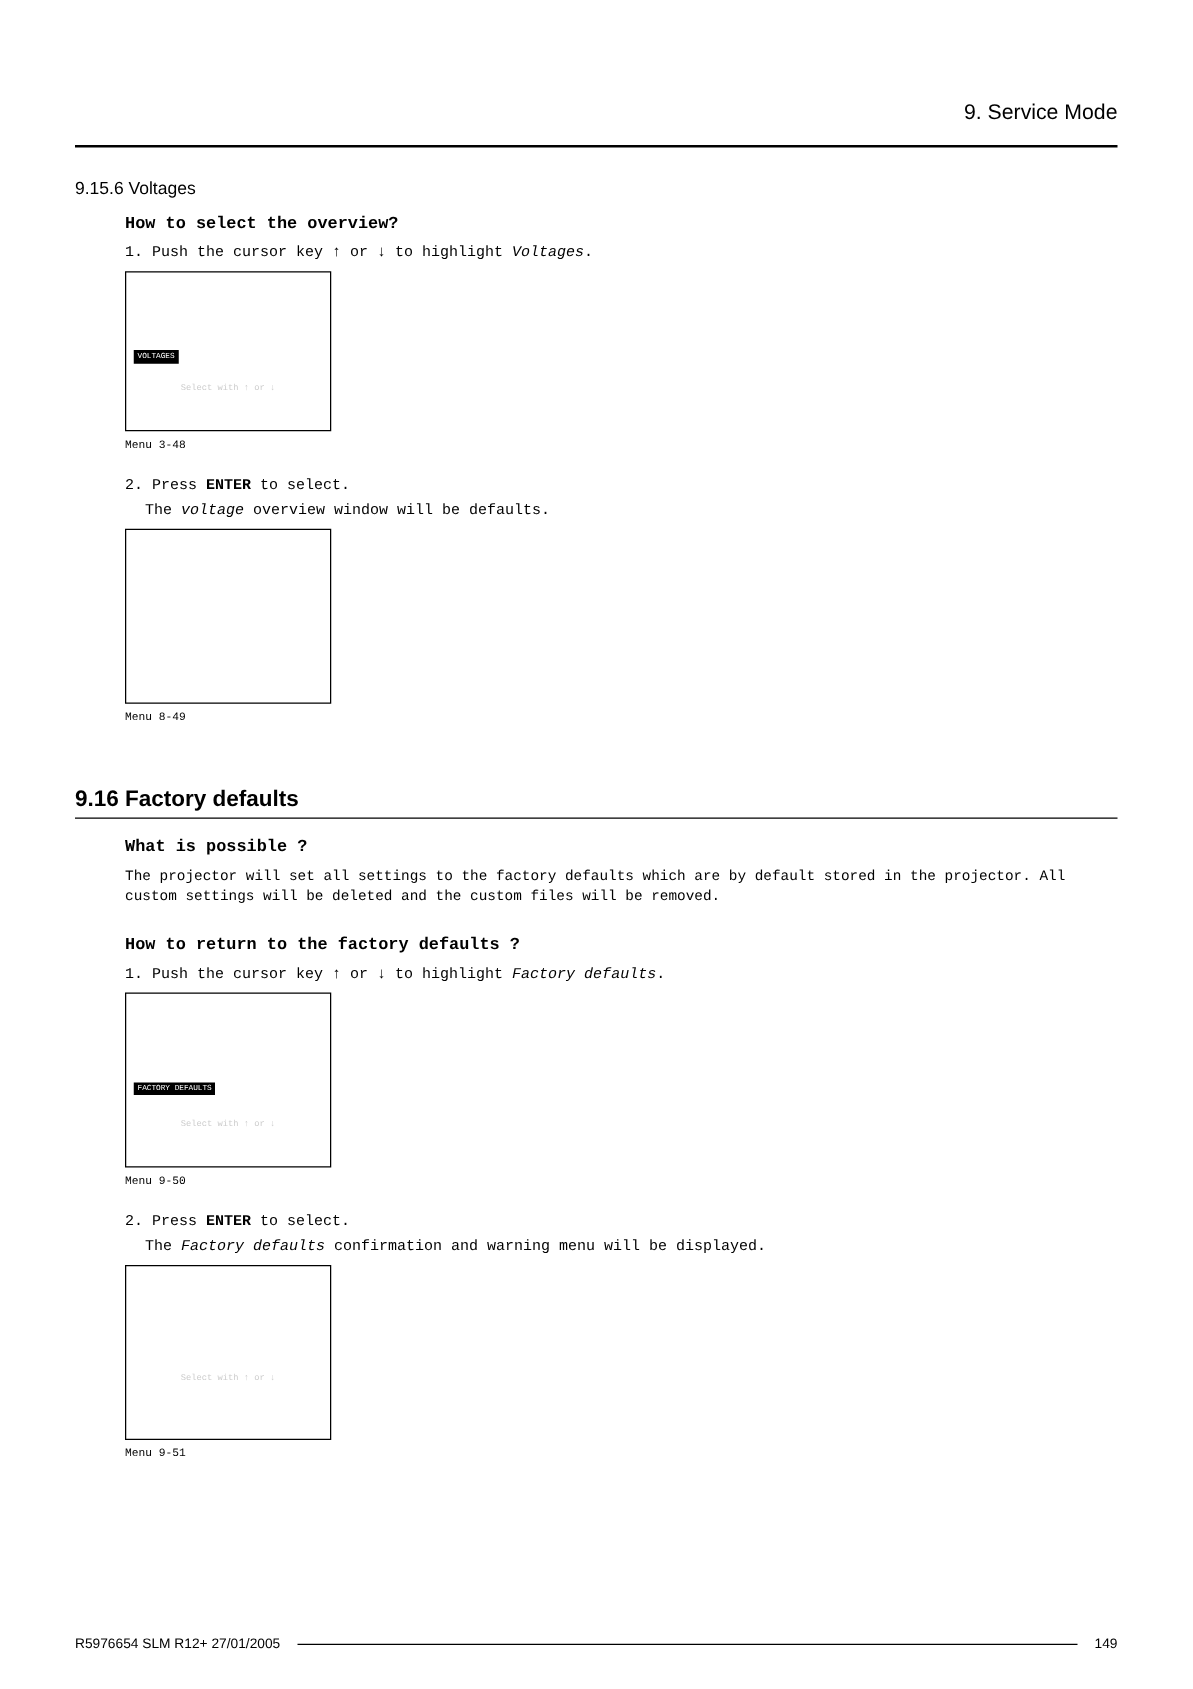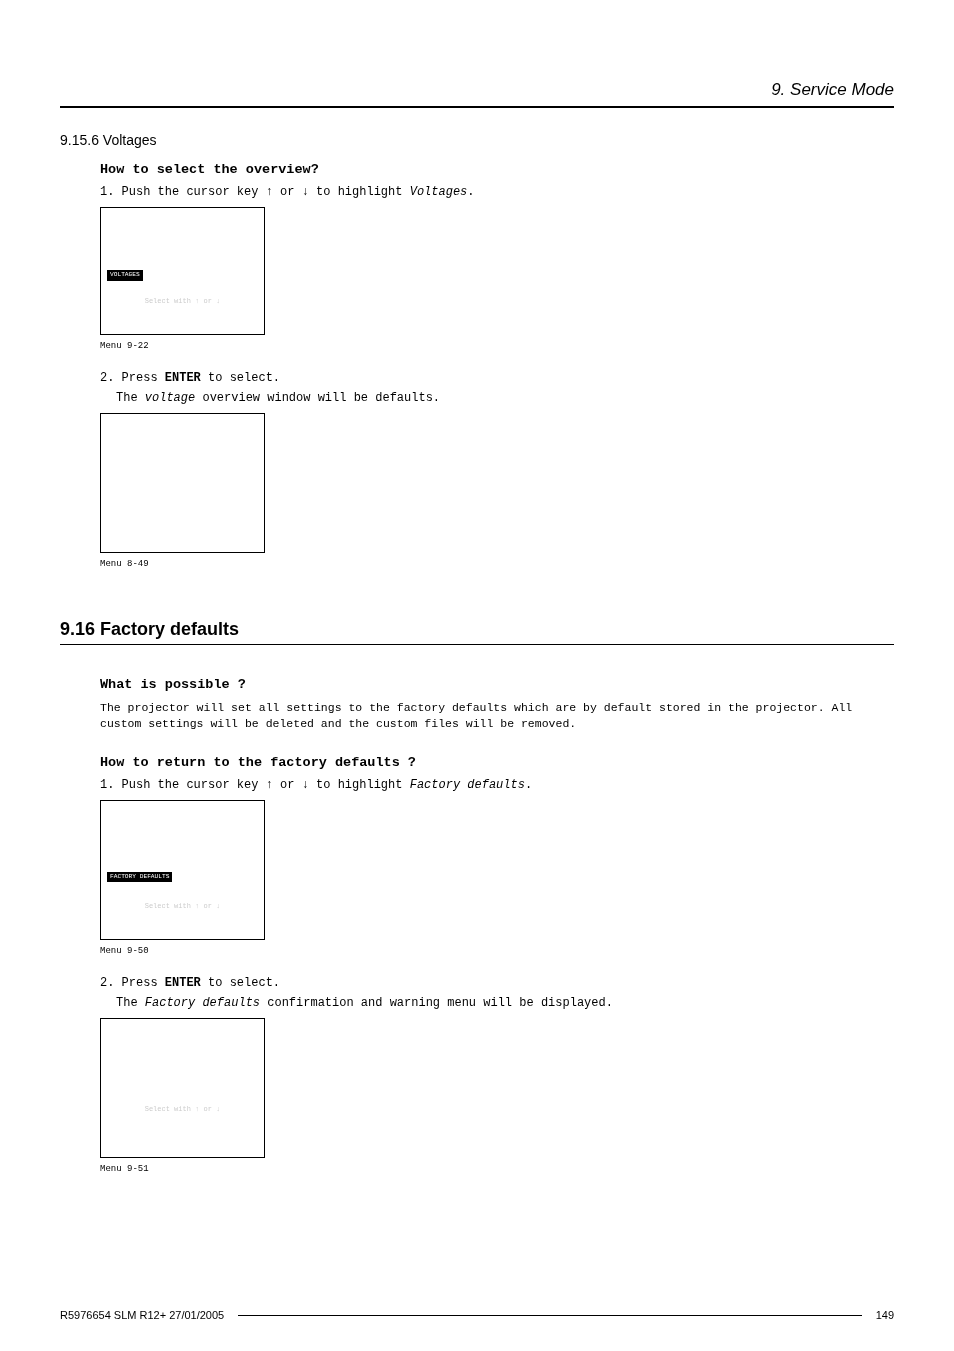--- a/index.html
+++ b/index.html
@@ -12,23 +12,22 @@
   }
   .page {
     width: 954px;
     height: 1351px;
     box-sizing: border-box;
     padding: 80px 60px 30px 60px;
     position: relative;
   }
   .chapter-header {
     text-align: right;
-    font-style: italic;
     font-size: 17px;
-    padding-bottom: 6px;
+    padding-bottom: 16px;
     border-bottom: 2px solid #000;
     margin-bottom: 24px;
   }
   .subsection-num {
     font-weight: normal;
     font-size: 14px;
     margin-bottom: 10px;
   }
   .indent {
     margin-left: 40px;
@@ -74,21 +73,21 @@
     margin-left: 16px;
     font-size: 12px;
     margin-top: 6px;
   }
   .section-heading {
     font-weight: bold;
     font-size: 18px;
     margin-top: 50px;
     padding-bottom: 4px;
     border-bottom: 1.5px solid #000;
-    margin-bottom: 32px;
+    margin-bottom: 16px;
   }
   .body-text {
     font-size: 11.5px;
     line-height: 1.35;
     margin: 4px 0 24px 0;
   }
   .footer {
     position: absolute;
     left: 60px;
     right: 60px;
@@ -134,21 +133,21 @@
       <div class="line">FORMATTER</div>
       <div class="line">SMPS</div>
       <div class="line">TEMPERATURE</div>
       <div class="line">FAN SPEEDS</div>
       <div class="line"><span class="hl">VOLTAGES</span></div>
       <div style="height:10px;"></div>
       <div class="arrows-line">Select with ↑ or ↓</div>
       <div class="line" style="text-align:center;">then &lt;ENTER&gt;</div>
       <div class="line" style="text-align:center;">&lt;EXIT&gt; to return.</div>
     </div>
-    <div class="menu-caption">Menu 9-22</div>
+    <div class="menu-caption">Menu 3-48</div>
 
     <div class="step">
       <span>2.  Press </span><span class="enter-bold">ENTER</span><span> to select.</span>
     </div>
     <div class="step-result">
       <span>The </span><span class="ital">voltage</span><span> overview window will be defaults.</span>
     </div>
 
     <div class="menu-box" style="height:140px;">
       <div class="line" style="text-align:center;">VOLTAGES</div>

